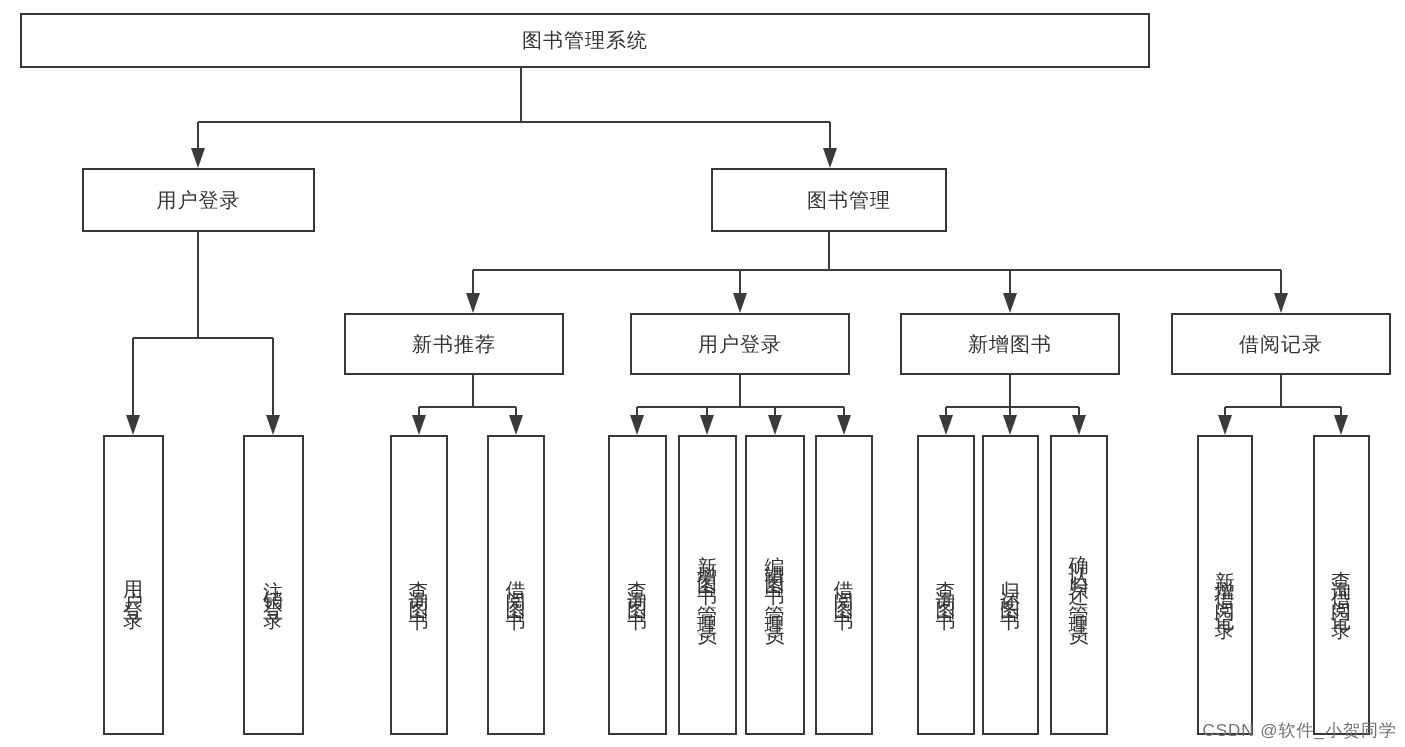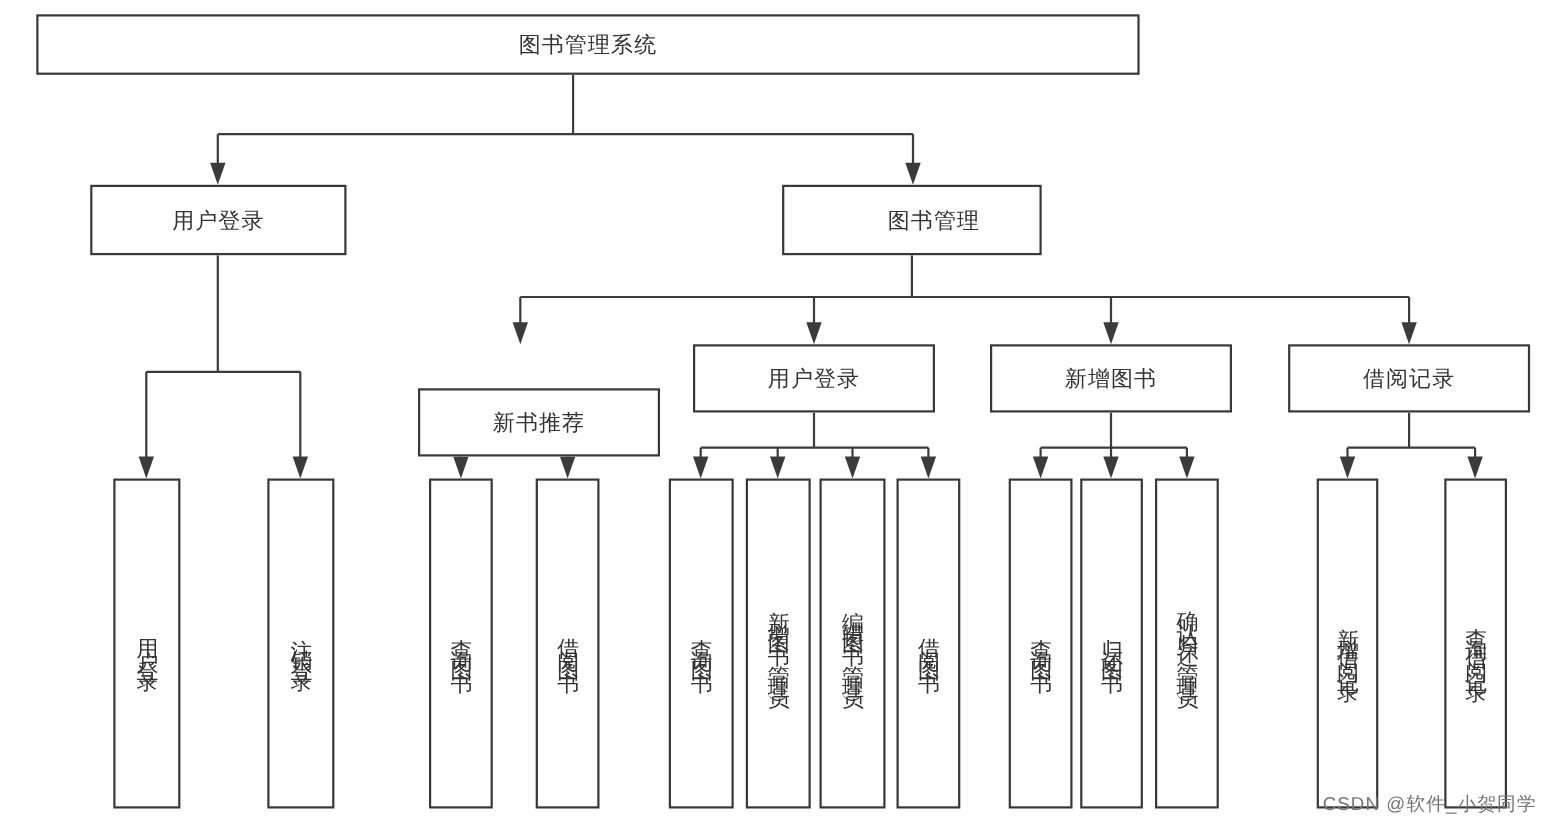--- a/index.html
+++ b/index.html
@@ -45,27 +45,27 @@
   .vnode .vtext {
     writing-mode: vertical-rl;
     text-orientation: mixed;
     font-size: 20px;
     letter-spacing: 10px;
     line-height: 1;
     white-space: nowrap;
     color: #333333;
   }
   
-  .n-root  { left: 33px;  top: 13px;  width: 1003px; height: 55px; }
+  .n-root  { left: 20px;  top: 13px;  width: 1130px; height: 55px; }
   
   .n-login { left: 82px;  top: 168px; width: 233px;  height: 64px; }
   .n-mgmt  { left: 711px; top: 168px; width: 236px;  height: 64px; padding-left: 40px; }
   
   .n-sec   { top: 313px; width: 220px; height: 62px; }
-  .n-sec0  { left: 380px; margin-top: 40px; }
+  .n-sec0  { left: 344px; }
   .n-sec1  { left: 630px; }
   .n-sec2  { left: 900px; }
   .n-sec3  { left: 1171px; }
   
   .l-g1a { left: 103px;  width: 61px; }
   .l-g1b { left: 243px;  width: 61px; }
   .l-g2a { left: 390px;  width: 58px; }
   .l-g2b { left: 487px;  width: 58px; }
   .l-g3a { left: 608px;  width: 59px; }
   .l-g3b { left: 678px;  width: 59px; }

